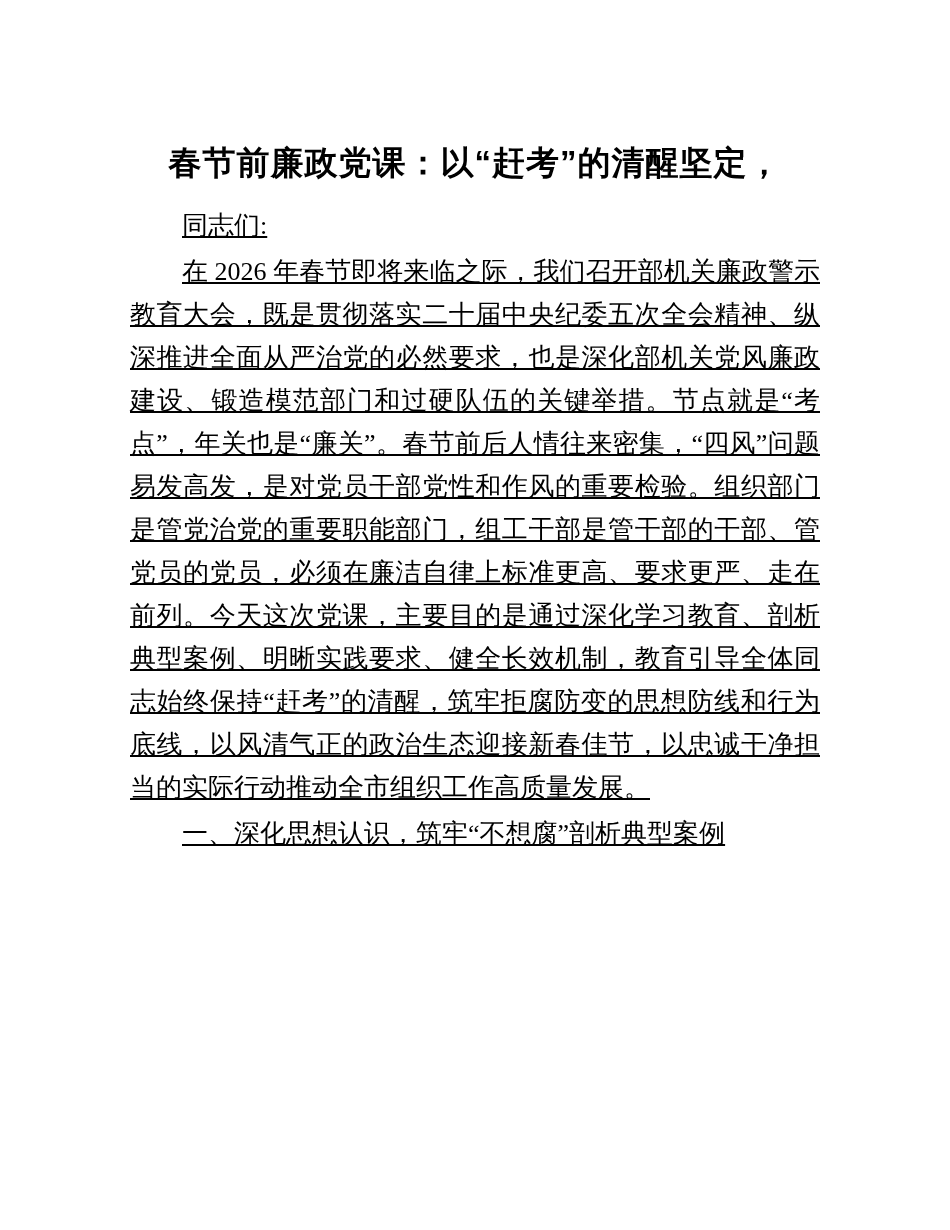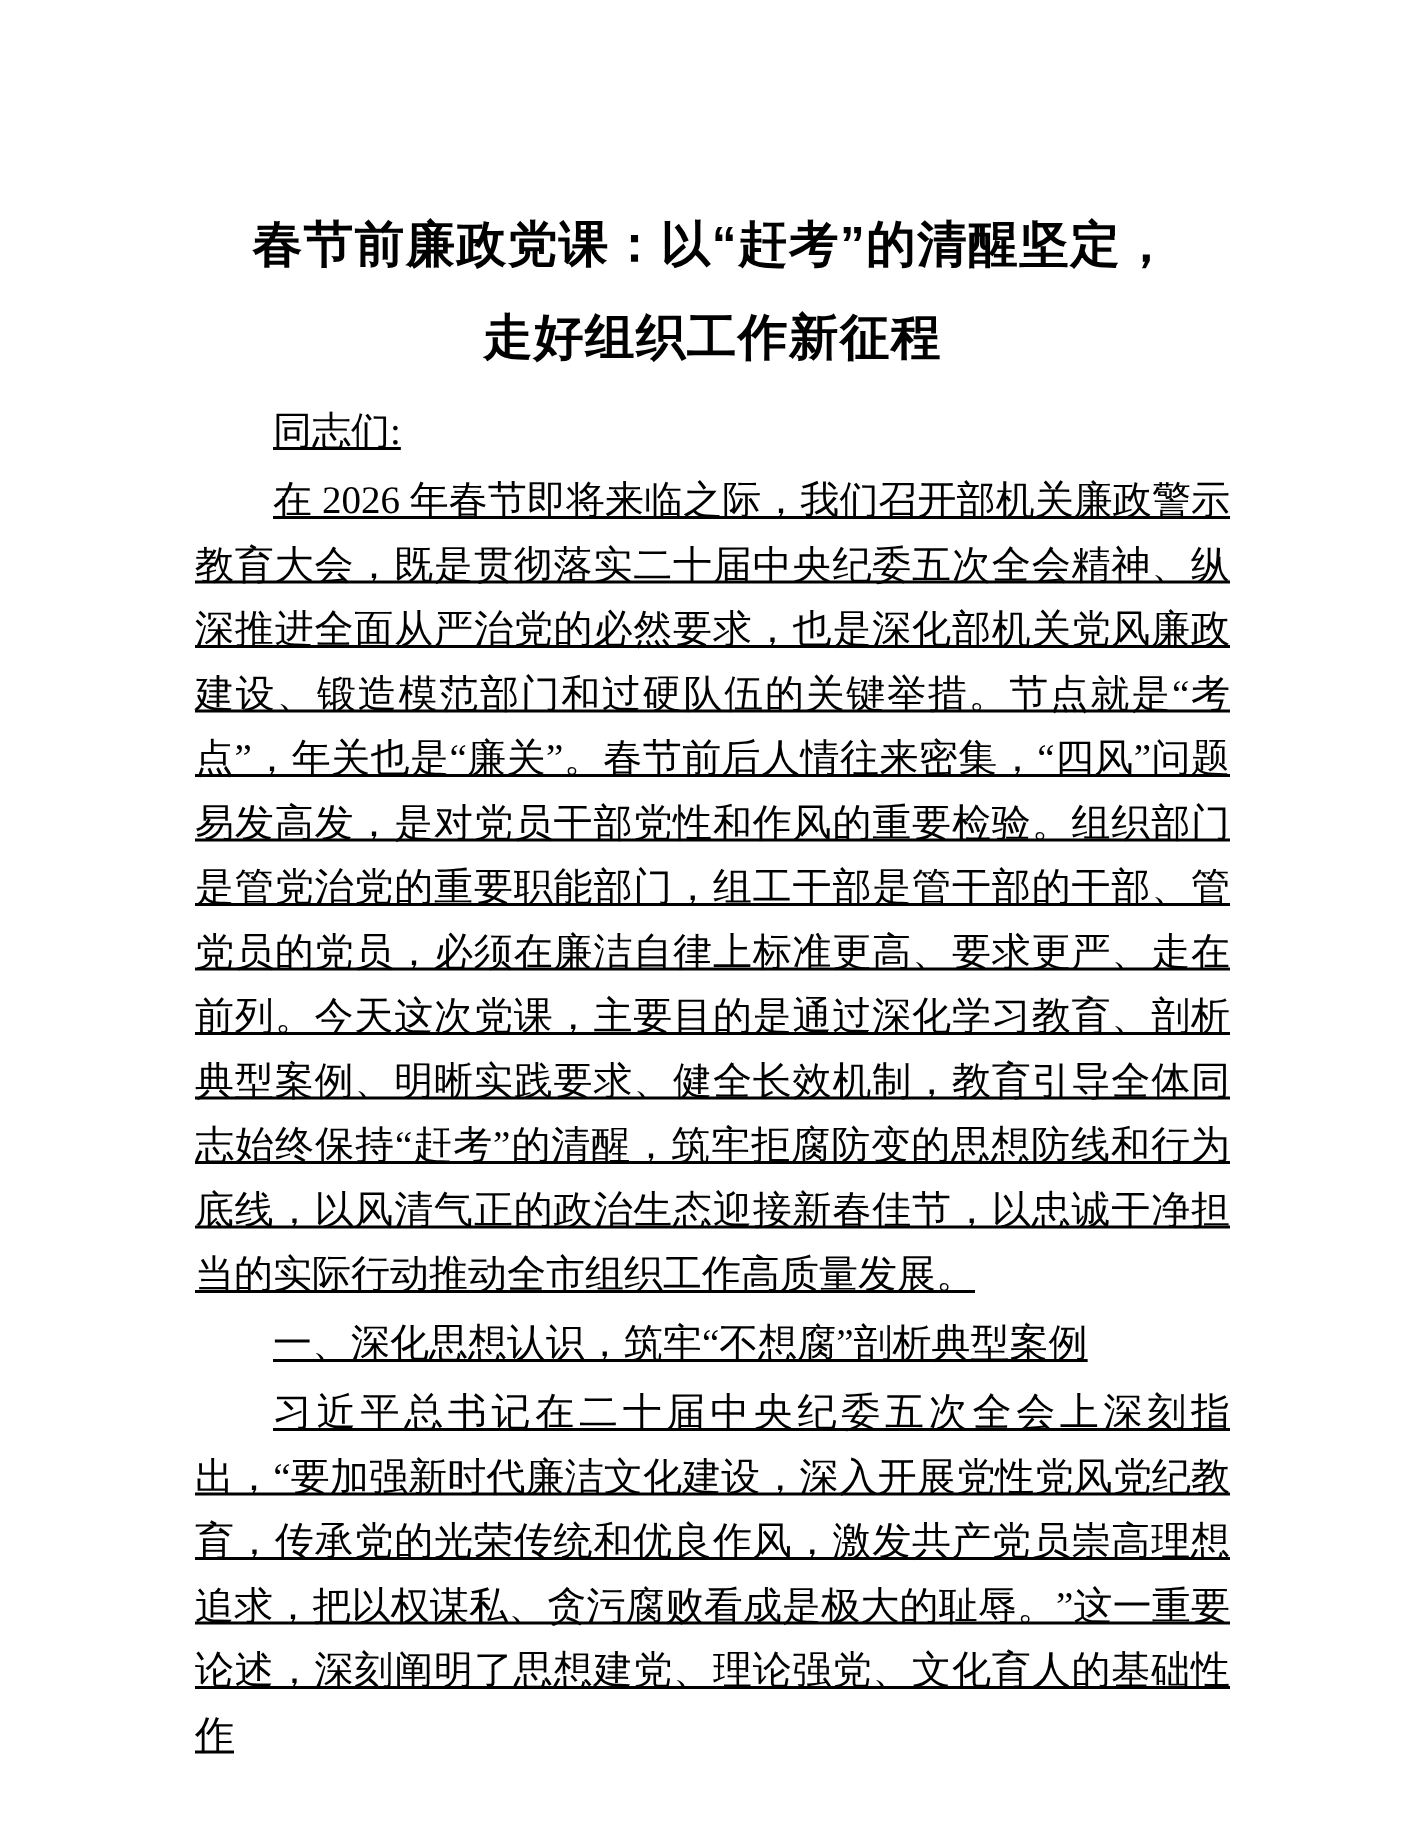--- a/index.html
+++ b/index.html
@@ -47,23 +47,21 @@
       text-decoration: underline;
     }
   </style>
 </head>
 <body>
 
 <div class="page">
 
   <div class="doc-title">
     <span class="title-line">春节前廉政党课：以“赶考”的清醒坚定，</span>
-    <span class="title-line">走好组织工作新征程</span>
   </div>
 
   <div class="doc-body">
     <p>同志们:</p>
     <p>在 2026 年春节即将来临之际，我们召开部机关廉政警示教育大会，既是贯彻落实二十届中央纪委五次全会精神、纵深推进全面从严治党的必然要求，也是深化部机关党风廉政建设、锻造模范部门和过硬队伍的关键举措。节点就是“考点”，年关也是“廉关”。春节前后人情往来密集，“四风”问题易发高发，是对党员干部党性和作风的重要检验。组织部门是管党治党的重要职能部门，组工干部是管干部的干部、管党员的党员，必须在廉洁自律上标准更高、要求更严、走在前列。今天这次党课，主要目的是通过深化学习教育、剖析典型案例、明晰实践要求、健全长效机制，教育引导全体同志始终保持“赶考”的清醒，筑牢拒腐防变的思想防线和行为底线，以风清气正的政治生态迎接新春佳节，以忠诚干净担当的实际行动推动全市组织工作高质量发展。</p>
     <p>一、深化思想认识，筑牢“不想腐”剖析典型案例</p>
-    <p>习近平总书记在二十届中央纪委五次全会上深刻指出，“要加强新时代廉洁文化建设，深入开展党性党风党纪教育，传承党的光荣传统和优良作风，激发共产党员崇高理想追求，把以权谋私、贪污腐败看成是极大的耻辱。”这一重要论述，深刻阐明了思想建党、理论强党、文化育人的基础性作</p>
   </div>
 
 </div>
 
 </body></html>

